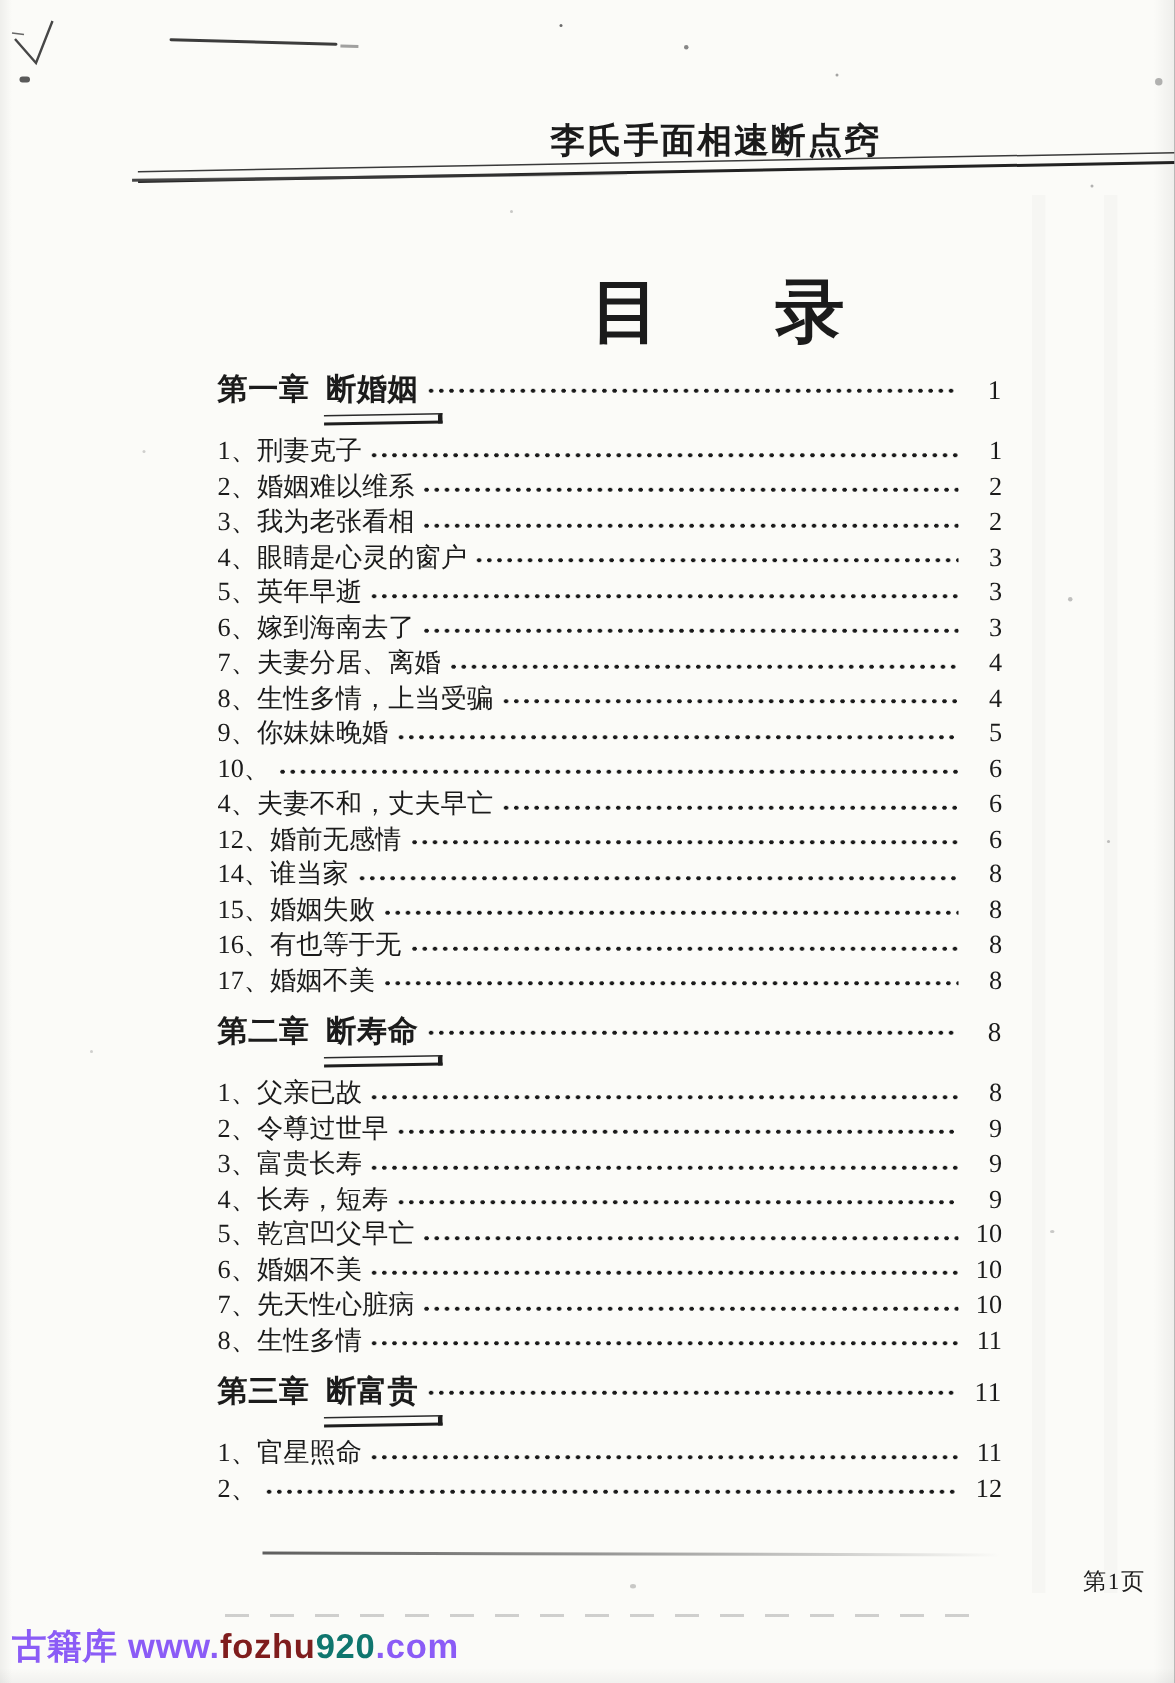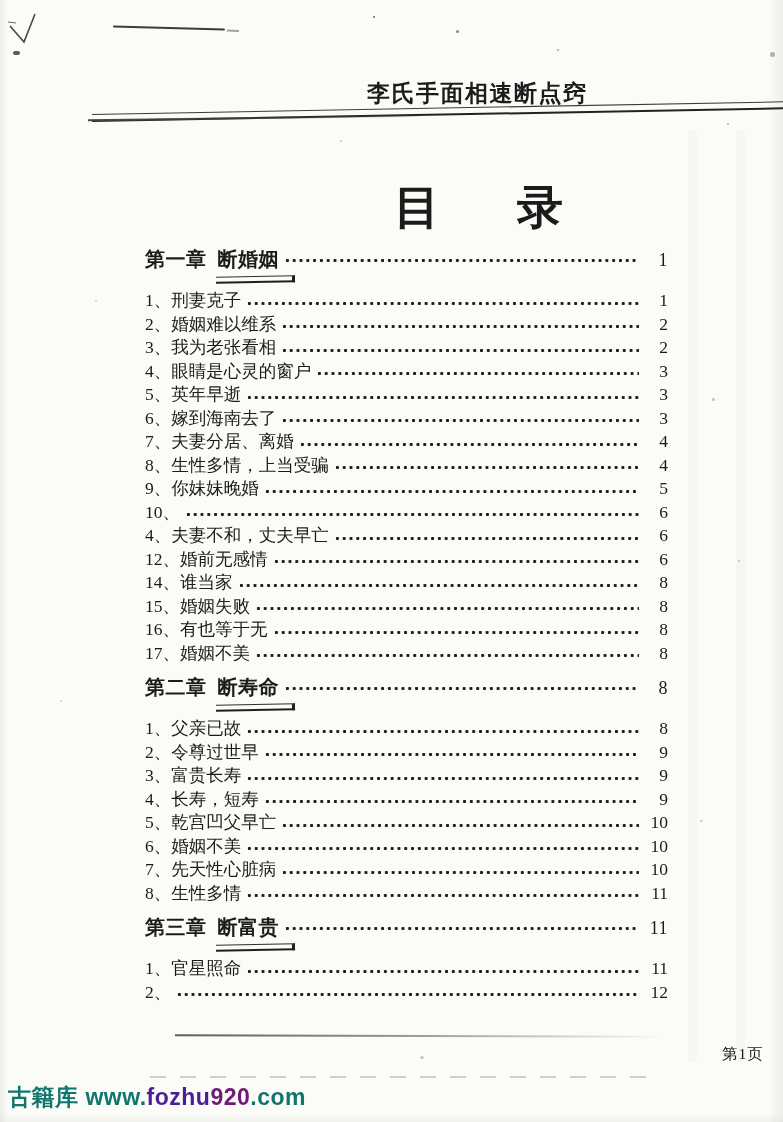--- a/index.html
+++ b/index.html
@@ -76,23 +76,23 @@
   
   .wm-rule{
     position:absolute;left:150px;top:1076px;width:505px;height:1.5px;opacity:.45;
     background:repeating-linear-gradient(90deg,#999 0 16px,rgba(0,0,0,0) 16px 30px);
   }
   .watermark{
     position:absolute;left:8px;top:1082px;
     font-family:"Liberation Sans","DejaVu Sans",sans-serif;
     font-weight:700;font-size:23px;letter-spacing:0.5px;white-space:nowrap;
   }
-  .wm-black{color:#0f766e;}
-  .wm-green{color:#4c1d95;}
-  .wm-red{color:#701a75;}
+  .wm-black{color:#8b5cf6;}
+  .wm-green{color:#7f1d1d;}
+  .wm-red{color:#0f766e;}
 
   
   .artifact{position:absolute;pointer-events:none;}
   .a-scribble{left:113px;top:27px;width:112px;height:2.2px;background:#3c3c3c;border-radius:2px;transform:rotate(1.6deg);}
   .a-scribble::after{content:"";position:absolute;right:-14px;top:1px;width:12px;height:1.5px;background:rgba(70,70,70,.5);}
   .a-dot1{left:13px;top:51px;width:7px;height:4px;background:#5a5a5a;border-radius:2px;}
   .speck{position:absolute;border-radius:50%;background:#6a6a6a;}
   .s1{left:373px;top:16px;width:2px;height:2px;}
   .s2{left:456px;top:30px;width:3px;height:3px;opacity:.8;}
   .s3{left:557px;top:49px;width:2px;height:2px;opacity:.6;}

